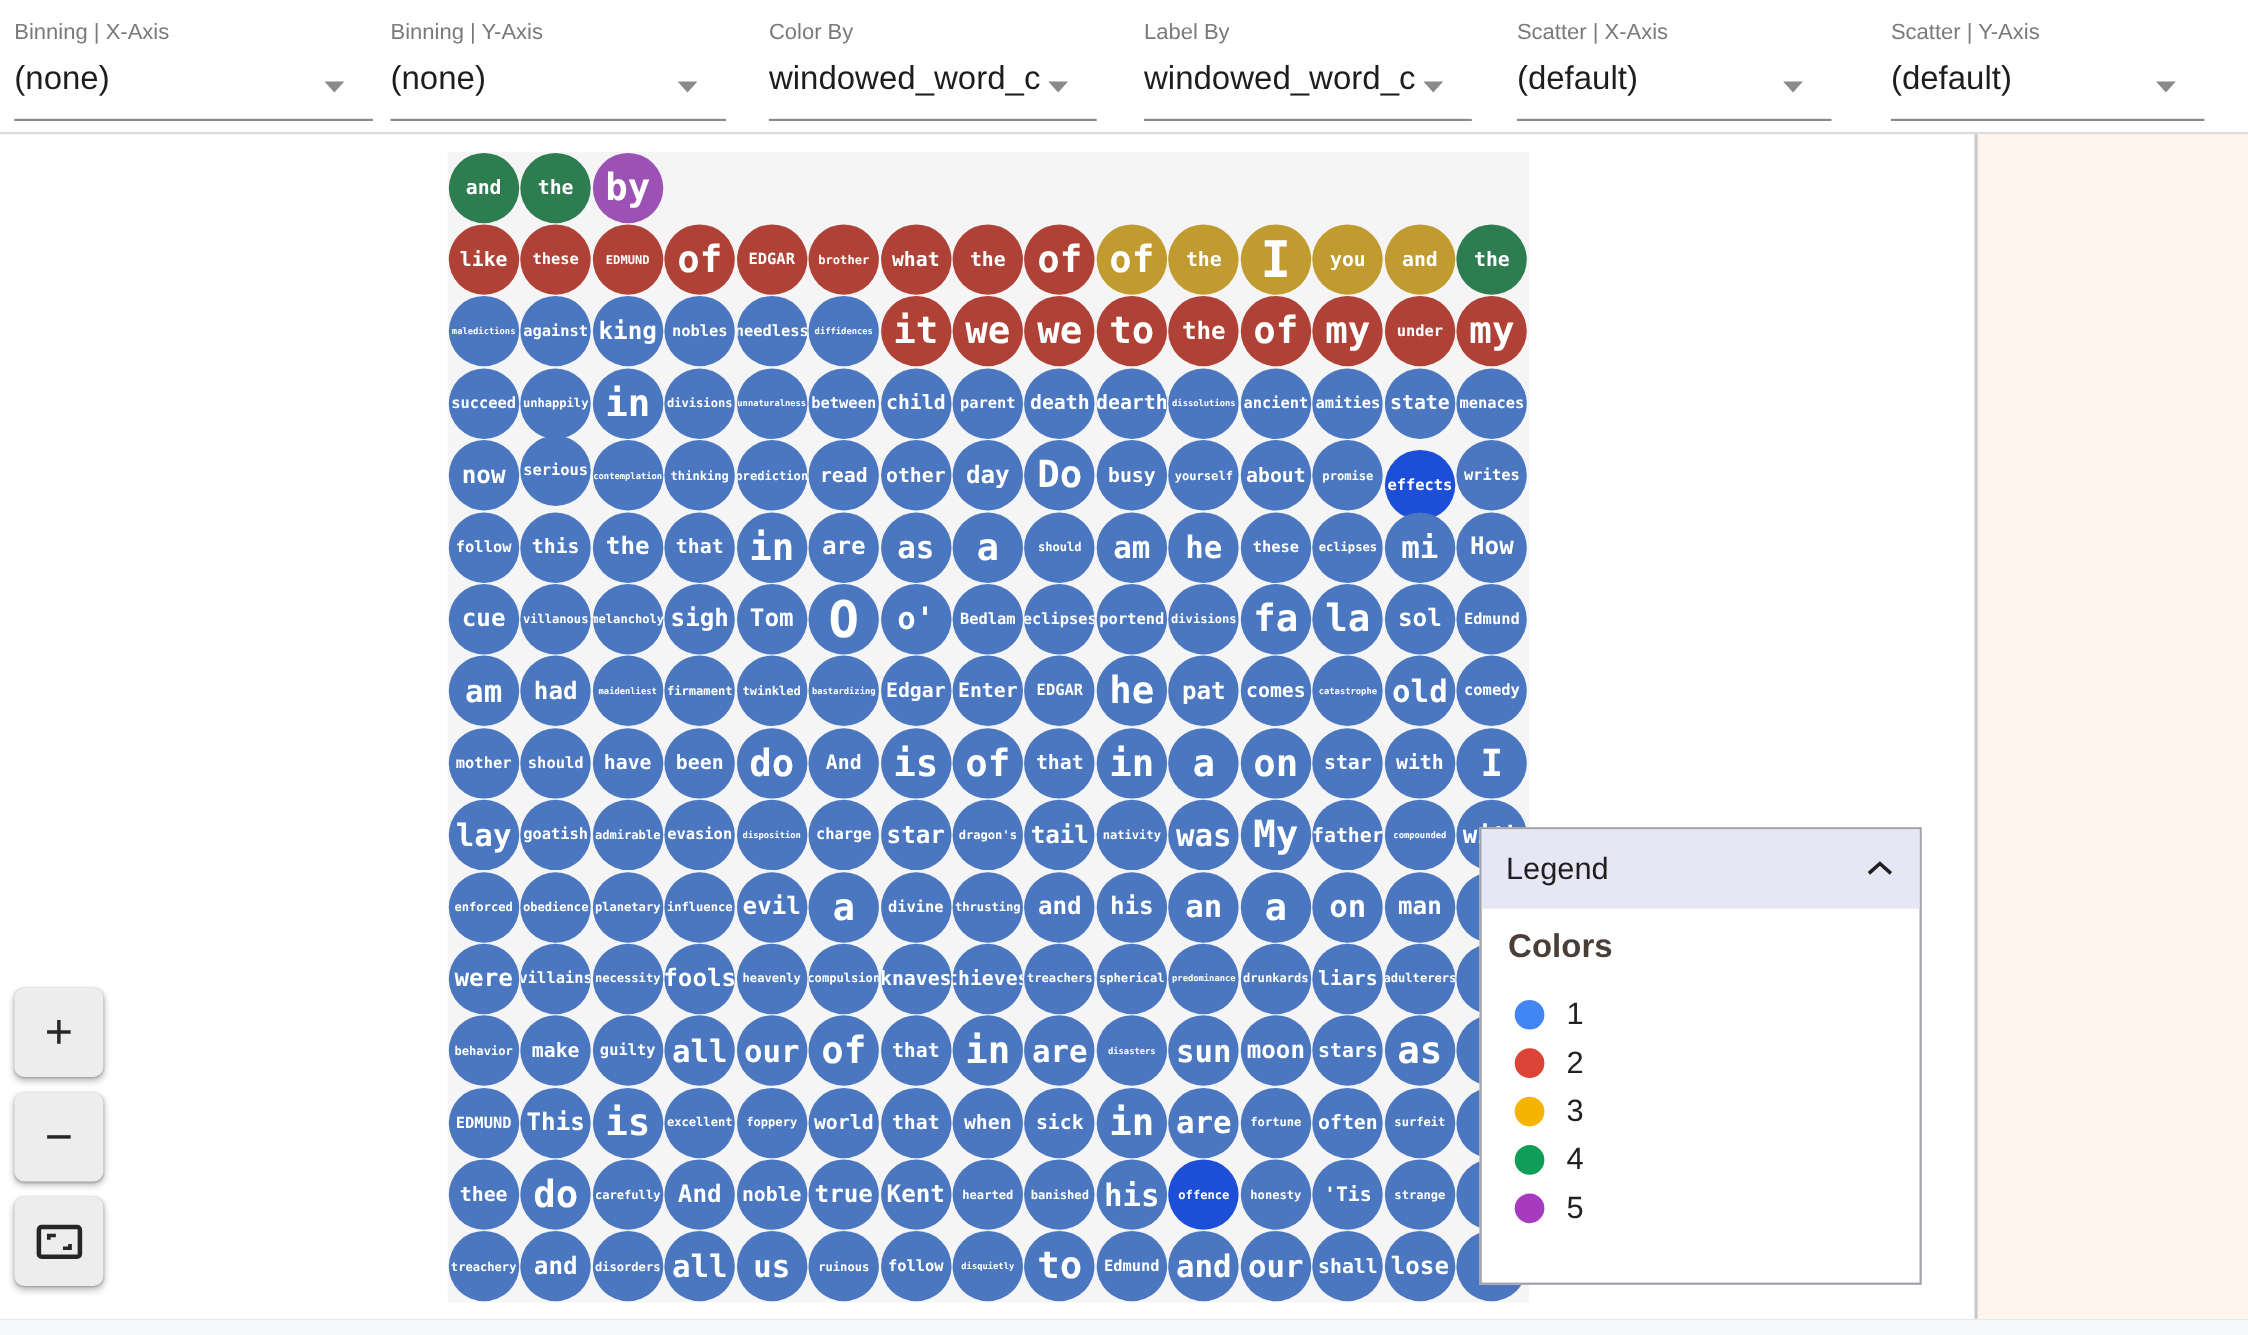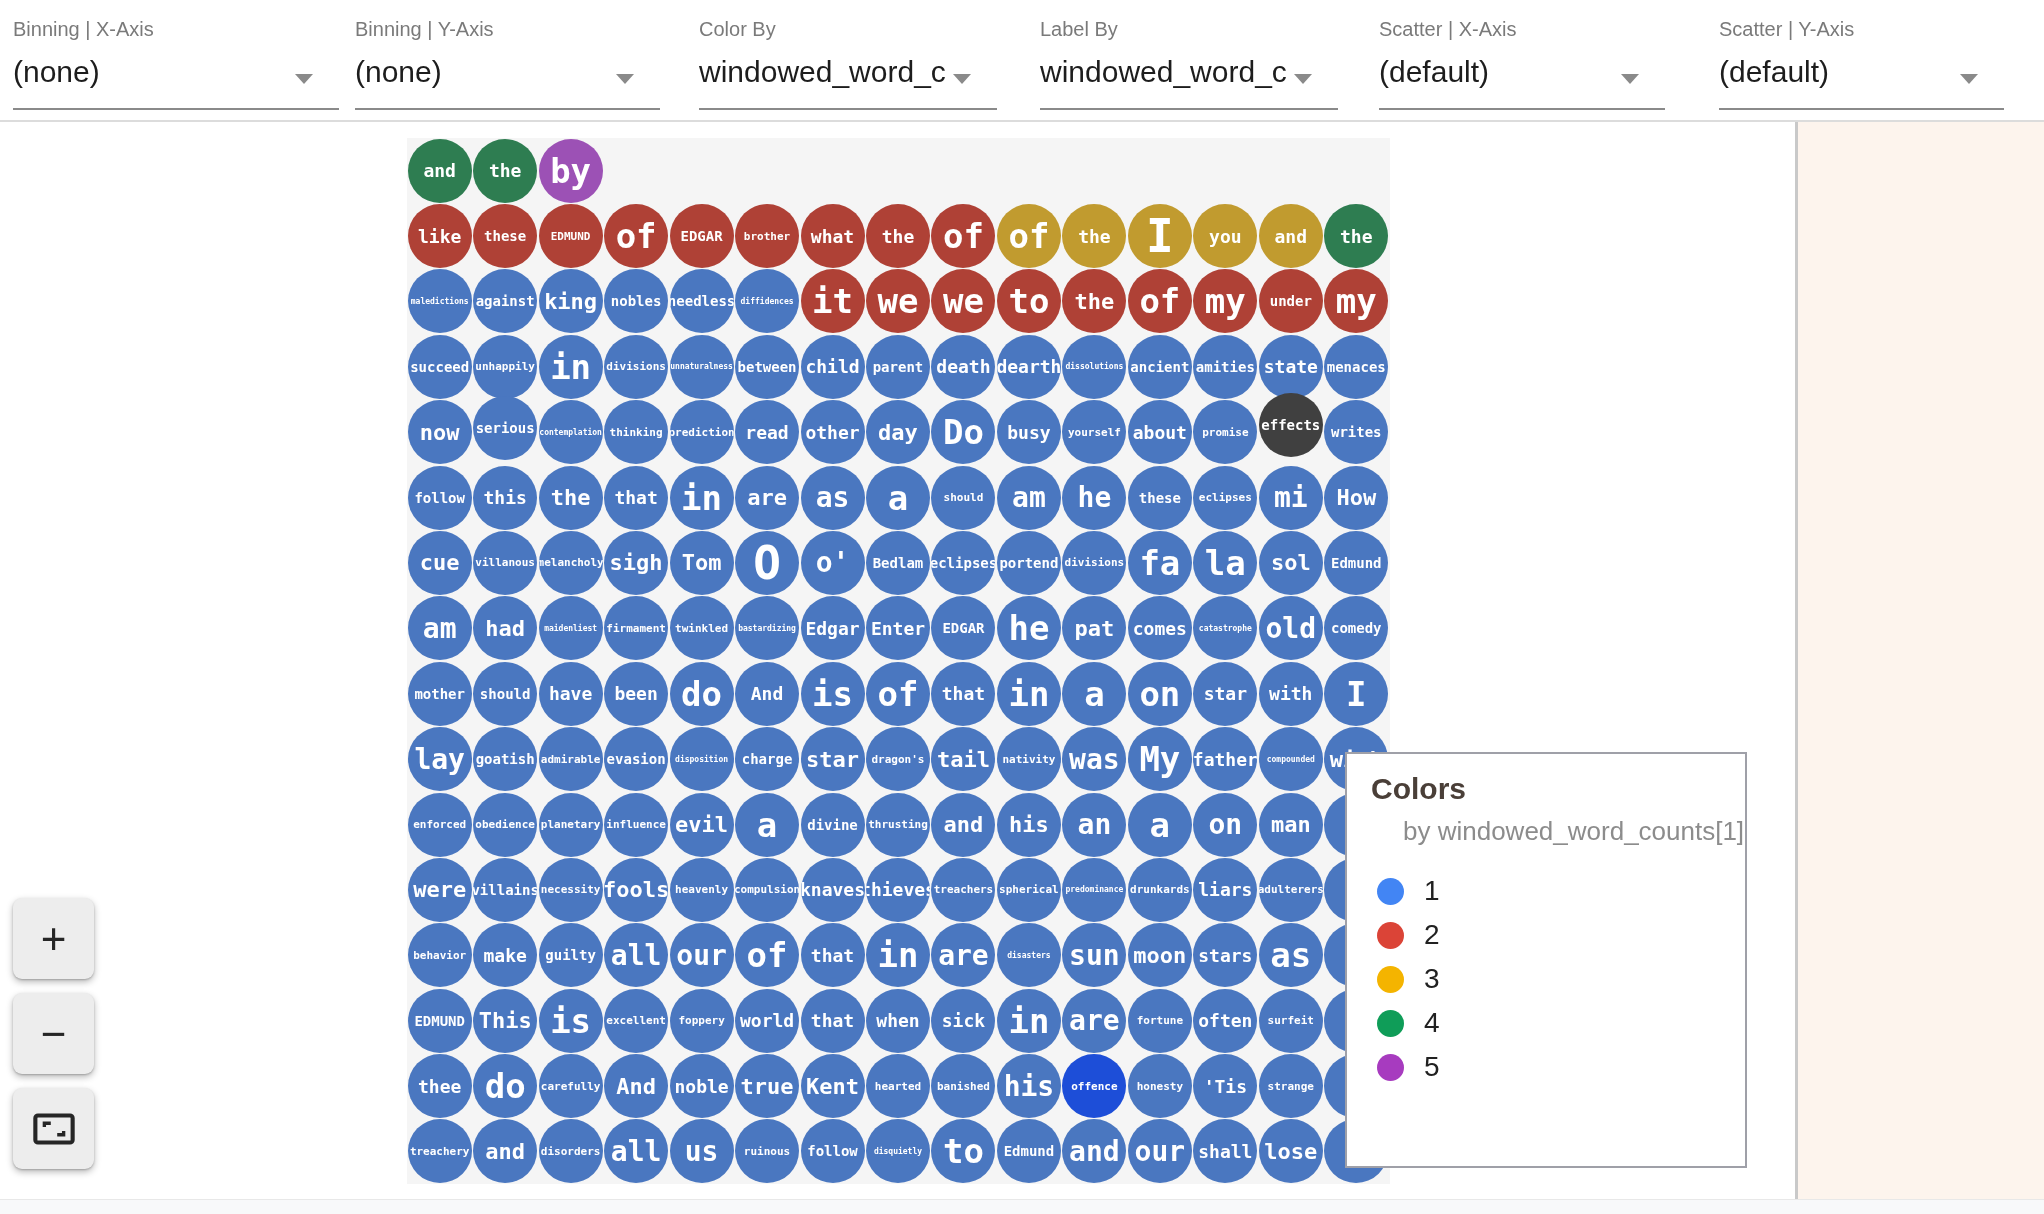--- a/index.html
+++ b/index.html
@@ -143,21 +143,21 @@
       <div class="dot s2" style="left: 197.11px; top: 262.22px; background-color: rgb(74, 119, 192);">thinking</div>
       <div class="dot s2" style="left: 262.58px; top: 262.22px; background-color: rgb(74, 119, 192);">prediction</div>
       <div class="dot s4" style="left: 328.05px; top: 262.22px; background-color: rgb(74, 119, 192);">read</div>
       <div class="dot s4" style="left: 393.52px; top: 262.22px; background-color: rgb(74, 119, 192);">other</div>
       <div class="dot s5" style="left: 458.99px; top: 262.22px; background-color: rgb(74, 119, 192);">day</div>
       <div class="dot s7" style="left: 524.46px; top: 262.22px; background-color: rgb(74, 119, 192);">Do</div>
       <div class="dot s4" style="left: 589.93px; top: 262.22px; background-color: rgb(74, 119, 192);">busy</div>
       <div class="dot s2" style="left: 655.4px; top: 262.22px; background-color: rgb(74, 119, 192);">yourself</div>
       <div class="dot s4" style="left: 720.87px; top: 262.22px; background-color: rgb(74, 119, 192);">about</div>
       <div class="dot s2" style="left: 786.34px; top: 262.22px; background-color: rgb(74, 119, 192);">promise</div>
-      <div class="dot s3" style="left: 851.81px; top: 255px; background-color: #404040;">effects</div>
+      <div class="dot s3" style="left: 851.81px; top: 271px; background-color: #1d4ed8;">effects</div>
       <div class="dot s3" style="left: 917.28px; top: 262.22px; background-color: rgb(74, 119, 192);">writes</div>
       <div class="dot s3" style="left: 0.7px; top: 327.6px; background-color: rgb(74, 119, 192);">follow</div>
       <div class="dot s4" style="left: 66.17px; top: 327.6px; background-color: rgb(74, 119, 192);">this</div>
       <div class="dot s5" style="left: 131.64px; top: 327.6px; background-color: rgb(74, 119, 192);">the</div>
       <div class="dot s4" style="left: 197.11px; top: 327.6px; background-color: rgb(74, 119, 192);">that</div>
       <div class="dot s7" style="left: 262.58px; top: 327.6px; background-color: rgb(74, 119, 192);">in</div>
       <div class="dot s5" style="left: 328.05px; top: 327.6px; background-color: rgb(74, 119, 192);">are</div>
       <div class="dot s6" style="left: 393.52px; top: 327.6px; background-color: rgb(74, 119, 192);">as</div>
       <div class="dot s7" style="left: 458.99px; top: 327.6px; background-color: rgb(74, 119, 192);">a</div>
       <div class="dot s2" style="left: 524.46px; top: 327.6px; background-color: rgb(74, 119, 192);">should</div>
@@ -329,23 +329,30 @@
     <span style="display:flex;">
       <svg width="44" height="36" viewBox="0 0 34 28">
         <rect x="2.5" y="3.5" width="29" height="21" rx="2" fill="none" stroke="#262626" stroke-width="3.2"></rect>
         <path d="M9.5 12.5 v-3 h5" fill="none" stroke="#262626" stroke-width="2.6"></path>
         <path d="M24.5 15.5 v3 h-5" fill="none" stroke="#262626" stroke-width="2.6"></path>
       </svg>
     </span>
   </button>
 
   <div id="legend">
+    <div id="legend-header">
+      <span id="legend-title">Legend</span>
+      <span style="display:flex;">
+        <svg width="28" height="18" viewBox="0 0 28 18">
+          <polyline points="4,13 14,4 24,13" fill="none" stroke="#1f1f1f" stroke-width="3.2"></polyline>
+        </svg>
+      </span>
+    </div>
     <div id="legend-body">
       <div id="legend-section-title">Colors</div>
-      <div id="legend-subtitle">by windowed_word_counts[1]</div>
       <div id="legend-entries">
           <div class="legend-entry">
             <span class="legend-dot" style="background-color: rgb(66, 133, 244);"></span>
             <span class="legend-label">1</span>
           </div>
           <div class="legend-entry">
             <span class="legend-dot" style="background-color: rgb(219, 68, 55);"></span>
             <span class="legend-label">2</span>
           </div>
           <div class="legend-entry">

